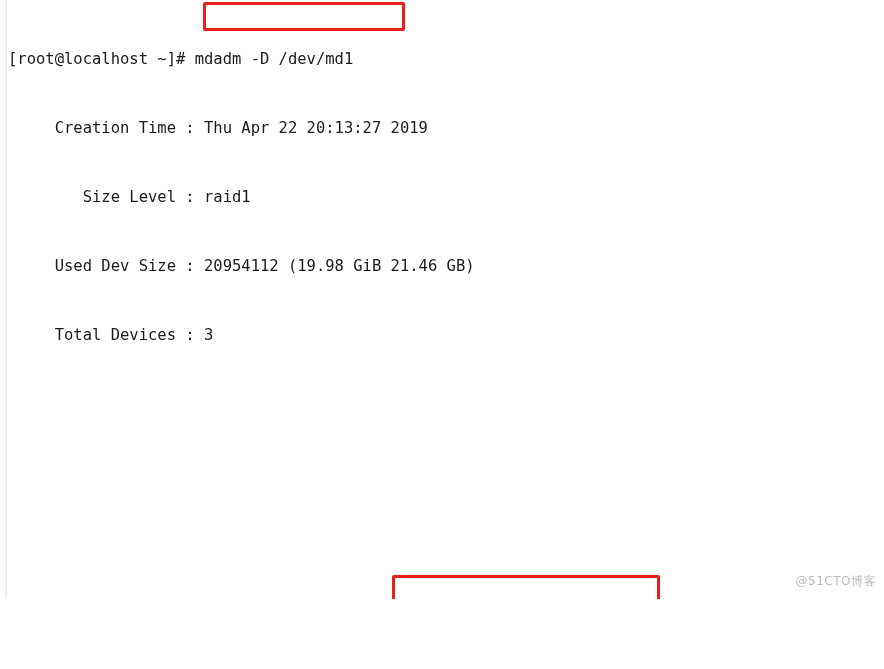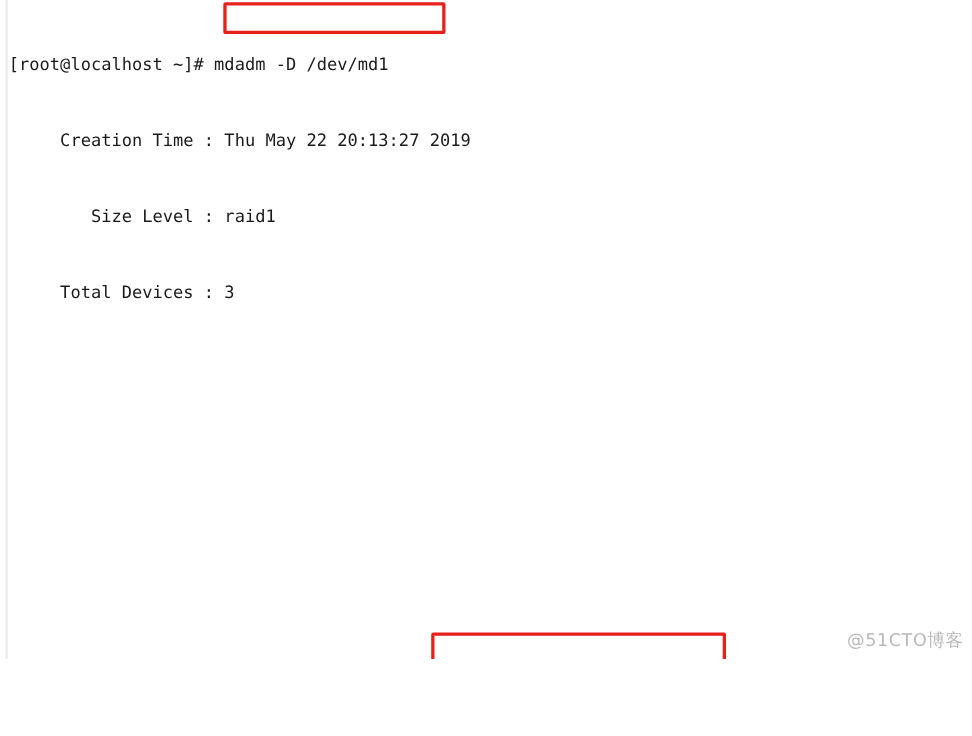--- a/index.html
+++ b/index.html
@@ -53,37 +53,38 @@
   }
   #box-command  { left: 203px; top: 2px;   width: 202px; height: 29px; }
   #box-active   { left: 392px; top: 575px; width: 268px; height: 53px; }
   #box-spare    { left: 390px; top: 638px; width: 217px; height: 29px; }
 
   #watermark {
     position: absolute;
     right: 8px;
     bottom: 6px;
     font-family: "DejaVu Sans", "Liberation Sans", sans-serif;
-    font-size: 16px;
+    font-size: 12px;
     color: #b9b9b9;
     letter-spacing: 0.5px;
     white-space: pre;
   }
 </style>
 </head>
 <body>
 
 <div id="screen">
 
   <div id="gutter"></div>
 
   <div id="term">
     <div class="line">[root@localhost ~]# mdadm -D /dev/md1</div>
-    <div class="line">     Creation Time : Thu May 22 20:13:27 2019</div>
+    <div class="line">     Creation Time : Thu Apr 22 20:13:27 2019</div>
     <div class="line">        Size Level : raid1</div>
+    <div class="line">     Used Dev Size : 20954112 (19.98 GiB 21.46 GB)</div>
     <div class="line">     Total Devices : 3</div>
     
     
     
     
     
     
     
     
     

